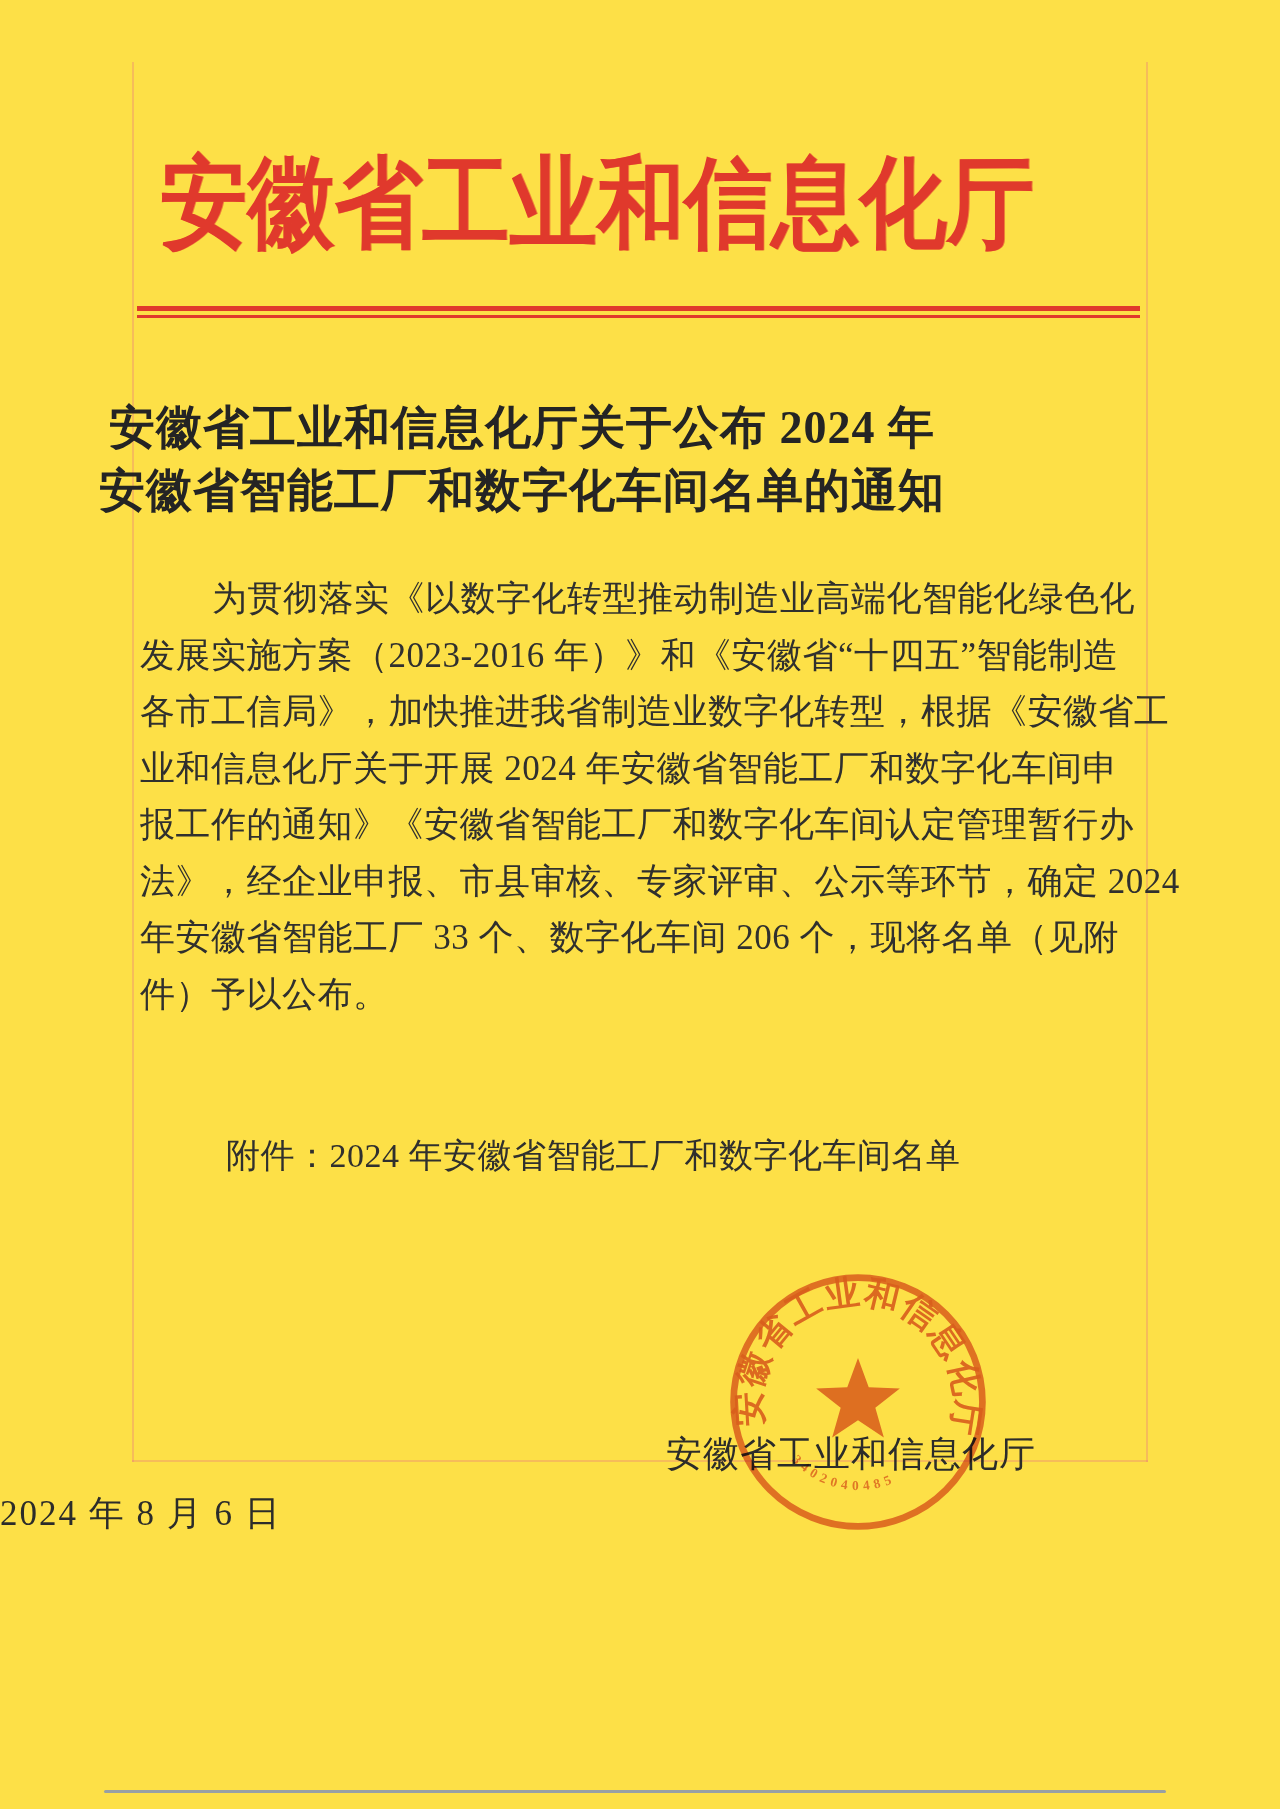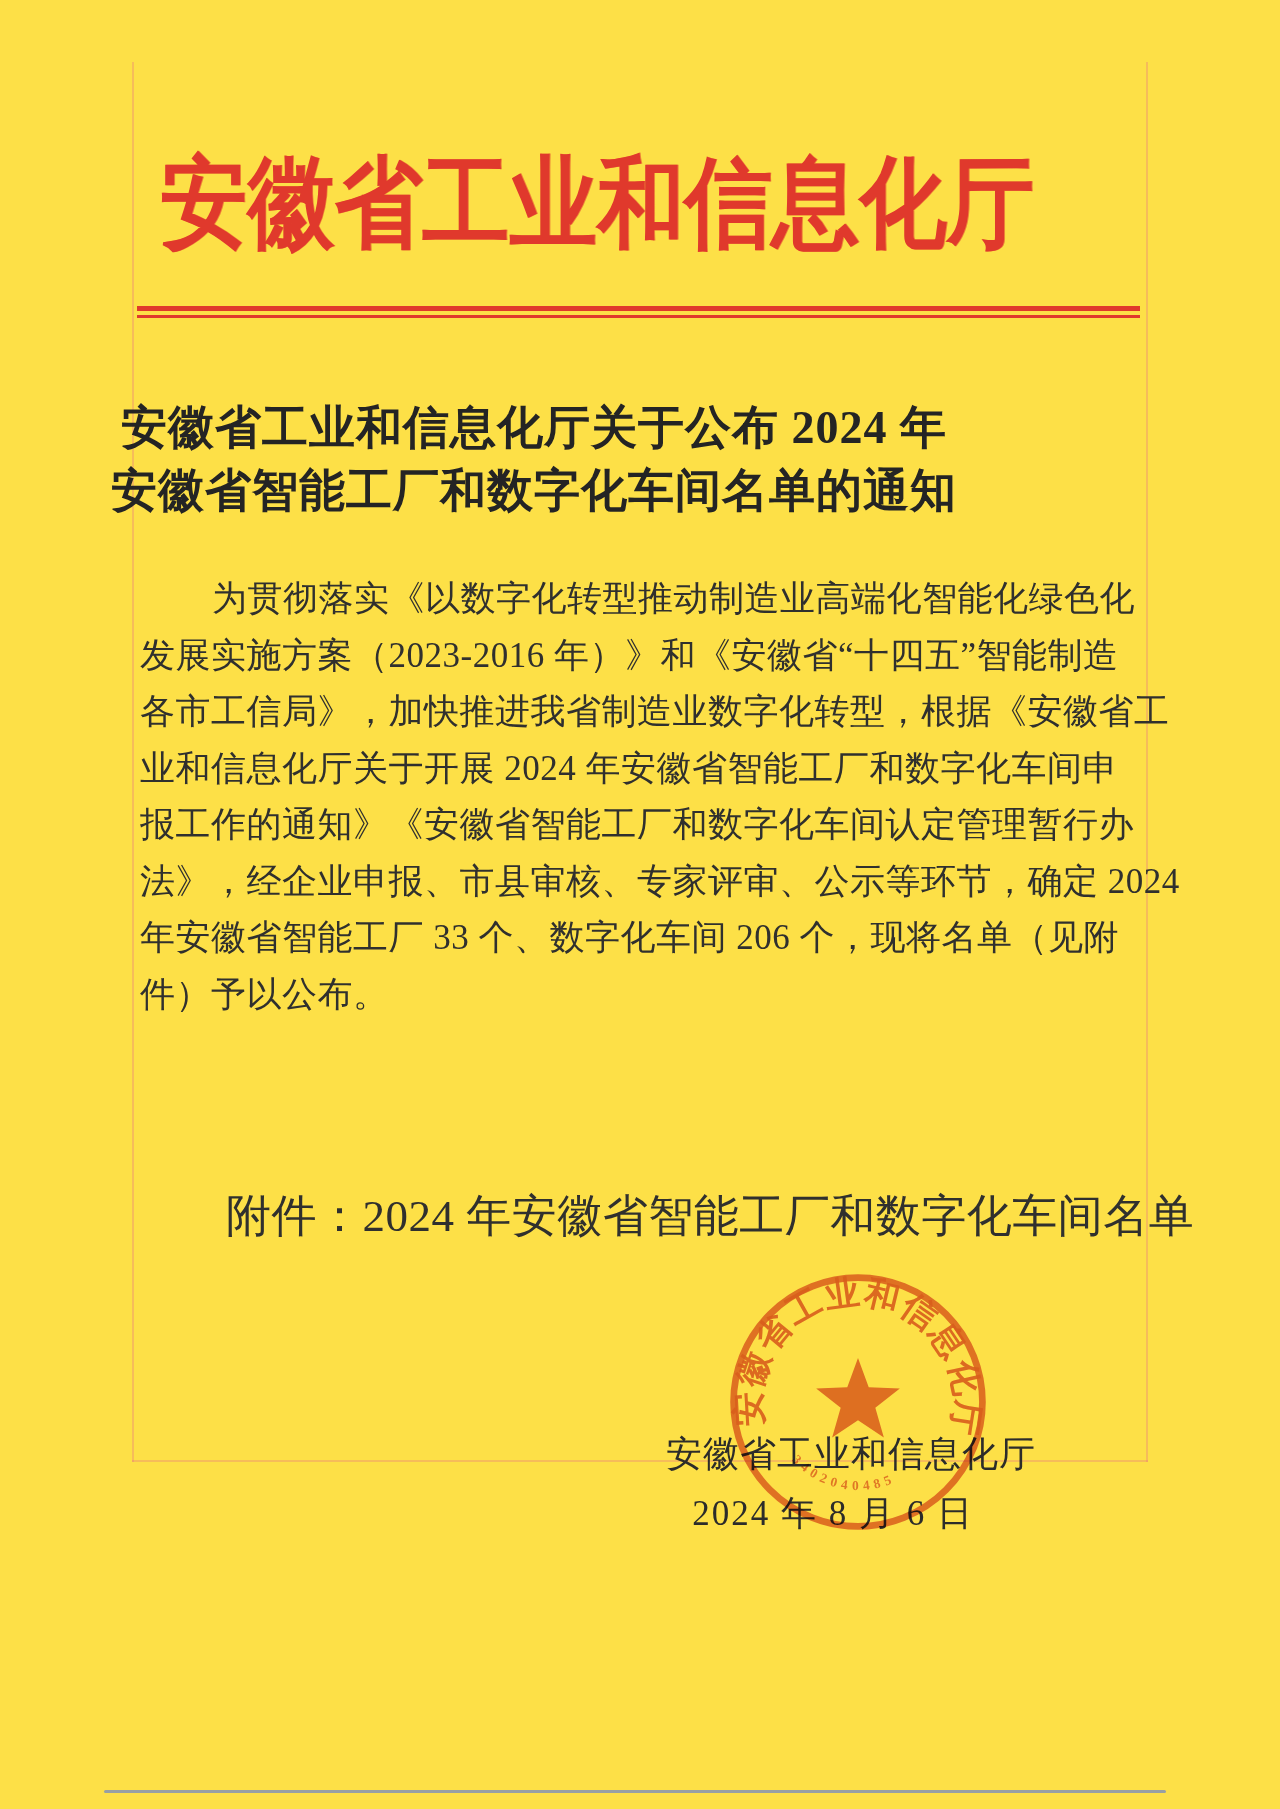--- a/index.html
+++ b/index.html
@@ -23,42 +23,42 @@
     font-size:92px;font-weight:bold;line-height:1.1;
     color:#e0392c;white-space:nowrap;
     transform:scale(.95,1.08);transform-origin:top left;
     text-shadow:1px 0 0 rgba(224,57,44,.55);
   }
   .red-rule{
     position:absolute;left:137px;top:306px;width:1003px;height:4px;
     border-top:5px solid #e0392c;border-bottom:3px solid #e0392c;
   }
   .doc-title{
-    position:absolute;left:12px;top:396px;width:1044px;
+    position:absolute;left:0;top:396px;width:1044px;
     text-align:center;color:#242424;
     font-size:46px;font-weight:bold;line-height:63px;letter-spacing:1px;
   }
   .body-block{
     position:absolute;left:140px;top:571px;width:975px;
     color:#30302e;font-size:35px;line-height:56.5px;
     letter-spacing:.5px;white-space:nowrap;
   }
   .body-block .indent{padding-left:72px;text-align:center;}
   .attachment{
-    position:absolute;left:140px;top:1188px;width:990px;
-    padding-left:86px;color:#30302e;font-size:45px;line-height:56px;
+    position:absolute;left:140px;top:1128px;width:990px;
+    padding-left:86px;color:#30302e;font-size:34px;line-height:56px;
     white-space:nowrap;letter-spacing:.5px;
   }
   .signature{
     position:absolute;top:1430px;left:0;right:244px;
     text-align:right;color:#2c2c2a;font-size:36px;white-space:nowrap;letter-spacing:1px;
   }
   .sign-date{
     position:absolute;top:1490px;left:0;right:306px;
-    text-align:right;color:#2c2c2a;font-size:35px;white-space:nowrap;letter-spacing:2px;
+    color:#2c2c2a;font-size:35px;white-space:nowrap;letter-spacing:2px;
   }
   .seal{
     position:absolute;left:724px;top:1268px;width:268px;height:268px;
     mix-blend-mode:multiply;opacity:.88;
   }
   .seal svg{width:100%;height:100%;}
   .seal .arc-text{font-family:"Liberation Serif","DejaVu Serif",serif;font-weight:bold;}
 </style>
 </head>
 <body>

